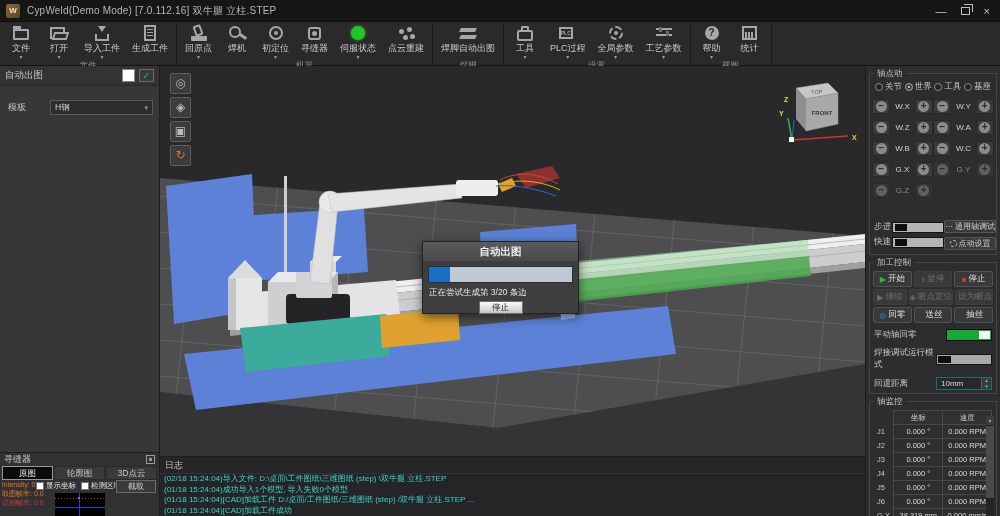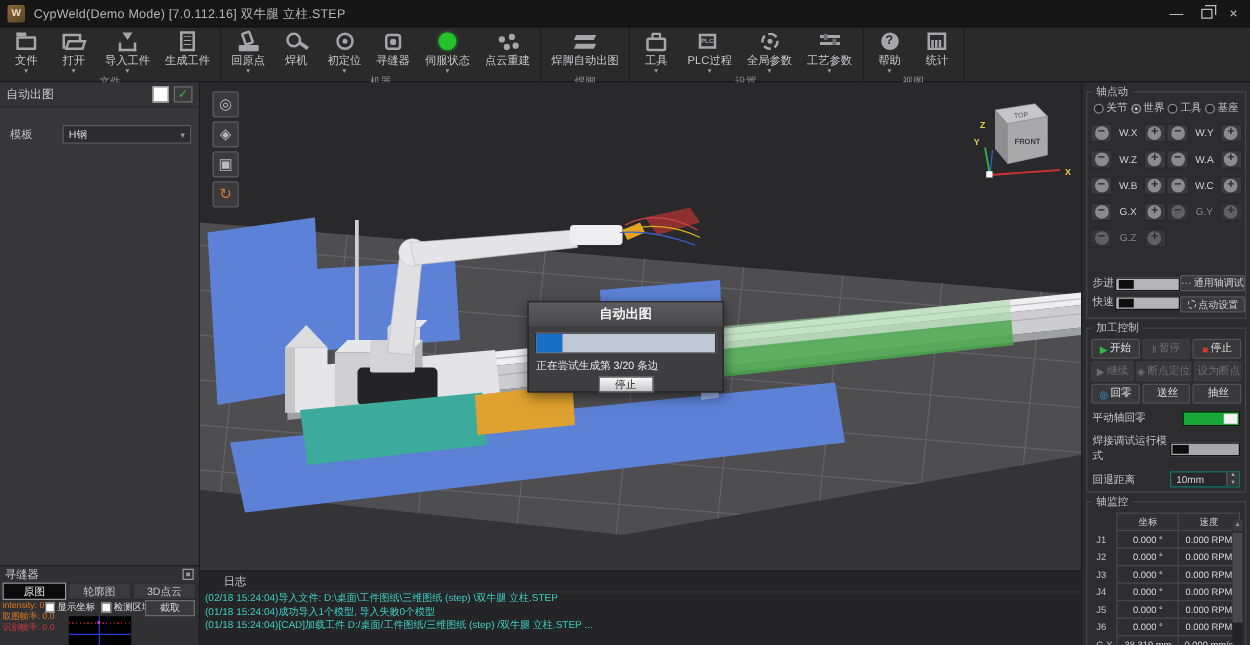--- a/index.html
+++ b/index.html
@@ -162,21 +162,21 @@
   .chk span.chktext { font-size:7.5px; color:#e2e2e4; }
   .sf-capture { position:absolute; right:3px; top:0; width:40px; height:13px; background:#3a3a3c; border:1px solid #6a6a6c; color:#d6d6d8; font-size:8px; text-align:center; line-height:11px; }
   .sf-img { position:absolute; left:55px; top:13px; width:50px; height:23px; background:#000; overflow:hidden; }
   .sf-img .vline { position:absolute; left:24px; top:0; width:1px; height:100%; background:#2b3bd6; }
   .sf-img .hline { position:absolute; left:0; top:14px; width:100%; height:1px; background:#2b3bd6; }
   .sf-img .scatter { position:absolute; left:0; top:5px; width:100%; height:1px; background:repeating-linear-gradient(90deg,#d22 0 1px,transparent 1px 3px); }
   .sf-img .mdot { position:absolute; left:23px; top:4px; width:2px; height:2px; background:#e040e0; }
 
   
   .log-panel { position:absolute; left:160px; top:456px; width:705px; height:60px; background:#252527; border-top:1px solid #1e1e1f; overflow:hidden; }
-  .log-title { font-size:9px; color:#c2c2c4; padding:2px 0 1px 5px; border-bottom:1px solid #333336;margin-left:14px; }
+  .log-title { font-size:9px; color:#c2c2c4; padding:2px 0 1px 5px; border-bottom:1px solid #333336; }
   .log-entry { font-size:8px; line-height:10.5px; color:#3fd0c8; padding-left:4px; white-space:nowrap; }
 </style>
 </head>
 <body>
 
 <div id="app">
 
   <div class="titlebar">
     <div class="applogo">W</div>
     <div class="apptitle">CypWeld(Demo Mode)  [7.0.112.16] 双牛腿 立柱.STEP</div>
@@ -783,17 +783,18 @@
   <div class="log-panel">
     <div class="log-title">日志</div>
     <div>
 
         <div class="log-entry">(02/18 15:24:04)导入文件: D:\桌面\工件图纸\三维图纸 (step) \双牛腿 立柱.STEP</div>
 
         <div class="log-entry">(01/18 15:24:04)成功导入1个模型, 导入失败0个模型</div>
 
         <div class="log-entry">(01/18 15:24:04)[CAD]加载工件 D:/桌面/工件图纸/三维图纸 (step) /双牛腿 立柱.STEP ...</div>
 
+        <div class="log-entry">(01/18 15:24:04)[CAD]加载工件成功</div>
 
       </div>
   </div>
 
 </div>
 
 </body></html>

